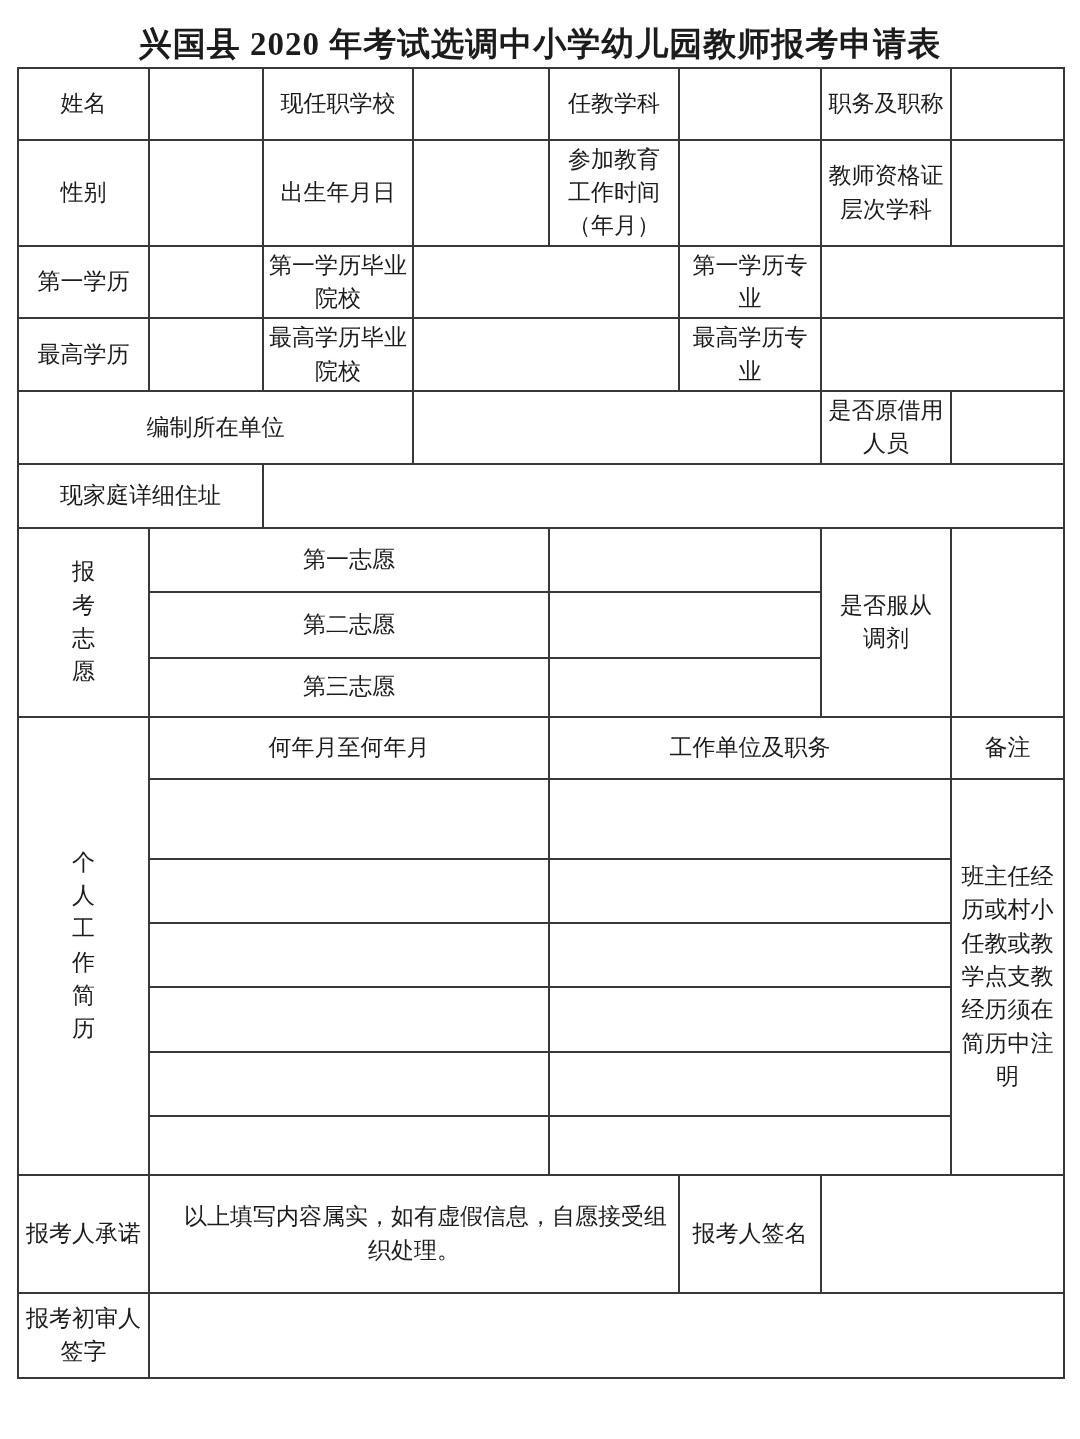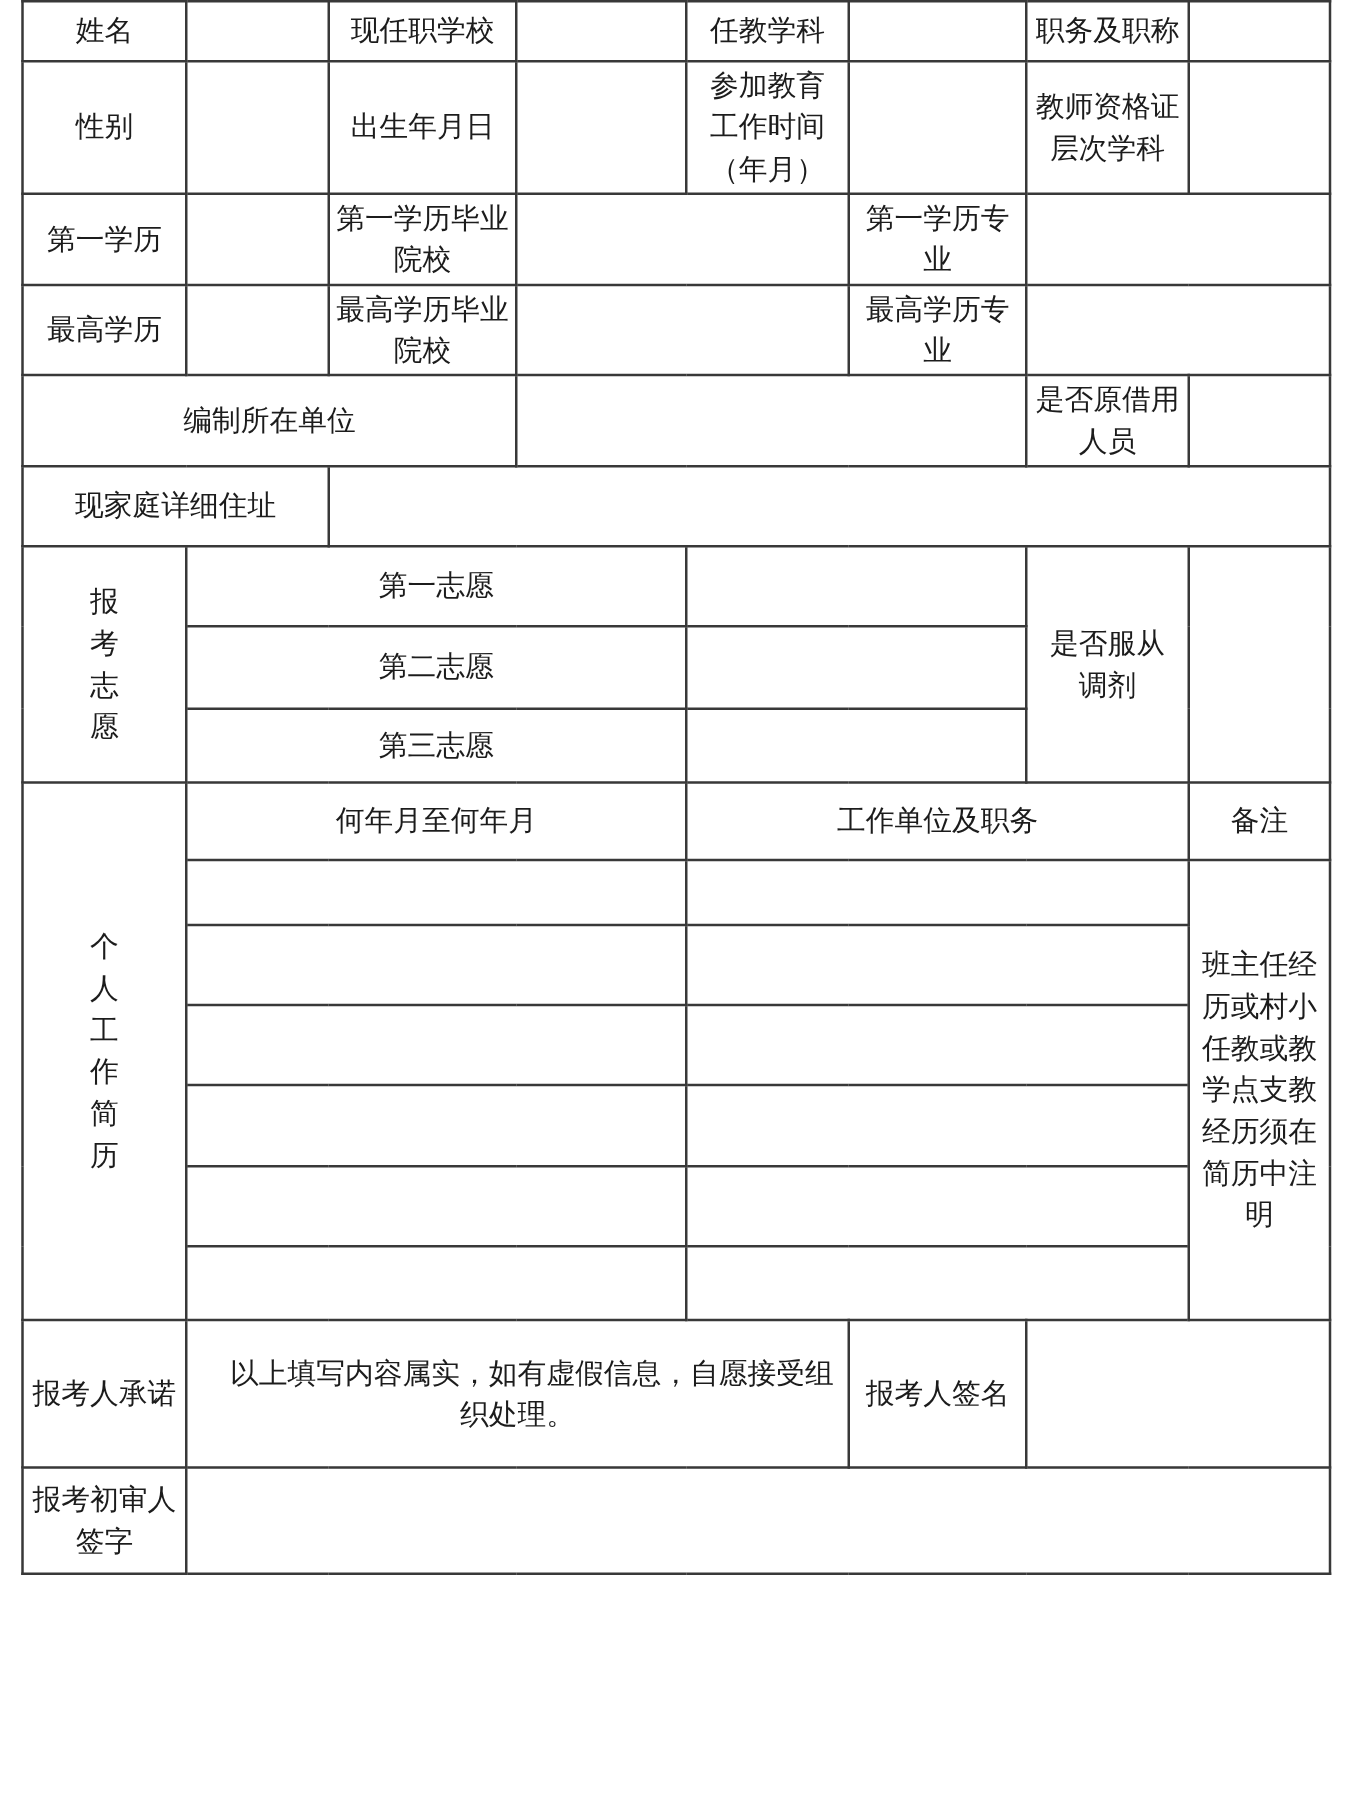--- a/index.html
+++ b/index.html
@@ -58,36 +58,37 @@
     text-align: left;
     padding: 2px 10px;
     line-height: 1.85;
   }
 </style>
 </head>
 <body>
 
 <div class="page">
 
+  <div class="title">兴国县 2020 年考试选调中小学幼儿园教师报考申请表</div>
 
 
   <table class="form">
     <colgroup>
       <col style="width:131px">
         <col style="width:114px">
         <col style="width:150px">
         <col style="width:136px">
       <col style="width:130px">
         <col style="width:142px">
         <col style="width:130px">
         <col style="width:113px">
     </colgroup>
     <tbody>
 
-      <tr style="height:48px">
+      <tr style="height:72px">
         <td>姓名</td>
         <td></td>
         <td>现任职学校</td>
         <td></td>
         <td>任教学科</td>
         <td></td>
         <td>职务及职称</td>
         <td></td>
       </tr>
 
@@ -162,21 +163,21 @@
         <td rowspan="7" class="vlabel">个
 人
 工
 作
 简
 历</td>
         <td colspan="3">何年月至何年月</td>
         <td colspan="3">工作单位及职务</td>
         <td>备注</td>
       </tr>
-      <tr style="height:52px">
+      <tr style="height:80px">
         <td colspan="3"></td>
         <td colspan="3"></td>
         <td rowspan="6" class="note-cell">班主任经
 历或村小
 任教或教
 学点支教
 经历须在
 简历中注
 明</td>
       </tr>

